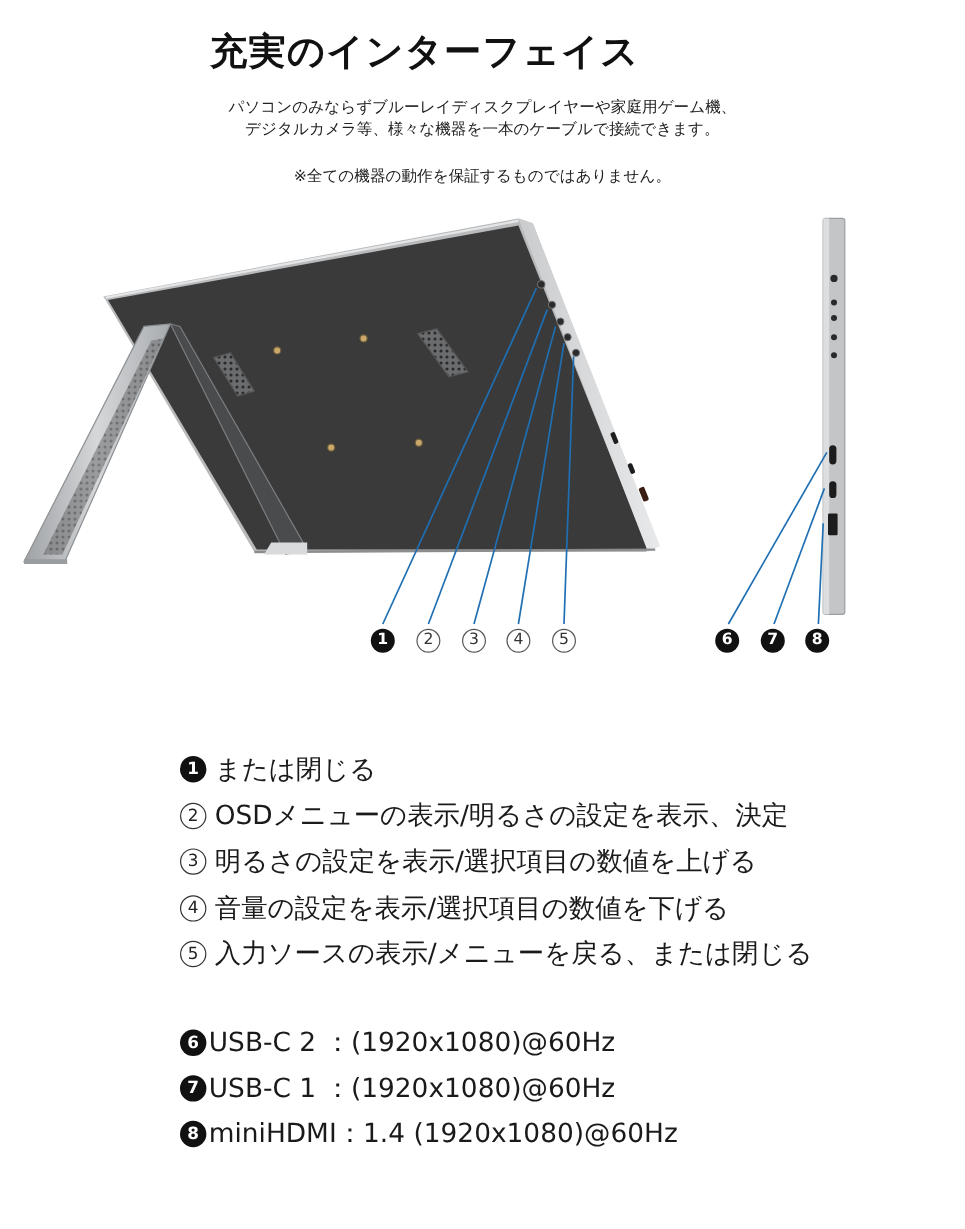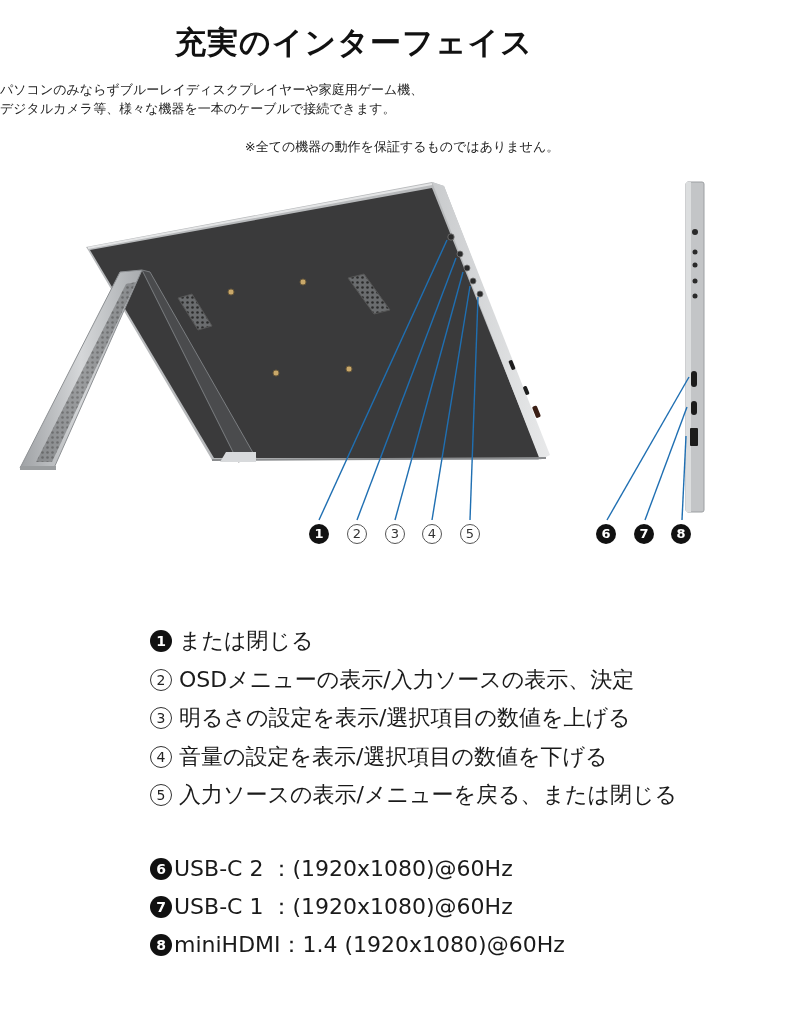--- a/index.html
+++ b/index.html
@@ -4,21 +4,21 @@
   <style>
     * { box-sizing: border-box; margin: 0; padding: 0; }
     html, body { width: 804px; height: 1024px; background: #ffffff; overflow: hidden; }
     body { font-family: "DejaVu Sans", "Liberation Sans", sans-serif; color: #1a1a1a; position: relative; }
 
     .title {
       position: absolute; left: 0; top: 22px; width: 708px; text-align: center;
       font-size: 31px; font-weight: bold; letter-spacing: 1px; color: #111;
     }
     .desc {
-      position: absolute; left: 0; top: 80px; width: 804px; 
+      position: absolute; left: 0; top: 80px; width: 804px; text-align: center;
       font-size: 13px; line-height: 19px; color: #222;
     }
     .note {
       position: absolute; left: 0; top: 138px; width: 804px; text-align: center;
       font-size: 13px; color: #222;
     }
 
     .figure { position: absolute; left: 0; top: 170px; width: 804px; height: 400px; }
     .figure svg { position: absolute; left: 0; top: 0; }
 
@@ -164,21 +164,21 @@
   <div class="callout filled" style="left:671px; top:354px;">8</div>
 </div>
 
 <div class="features">
   <div class="feature-row">
     <span class="num filled">1</span>
     <span>または閉じる</span>
   </div>
   <div class="feature-row">
     <span class="num outline">2</span>
-    <span>OSDメニューの表示/入力ソースの表示、決定</span>
+    <span>OSDメニューの表示/明るさの設定を表示、決定</span>
   </div>
   <div class="feature-row">
     <span class="num outline">3</span>
     <span>明るさの設定を表示/選択項目の数値を上げる</span>
   </div>
   <div class="feature-row">
     <span class="num outline">4</span>
     <span>音量の設定を表示/選択項目の数値を下げる</span>
   </div>
   <div class="feature-row">

